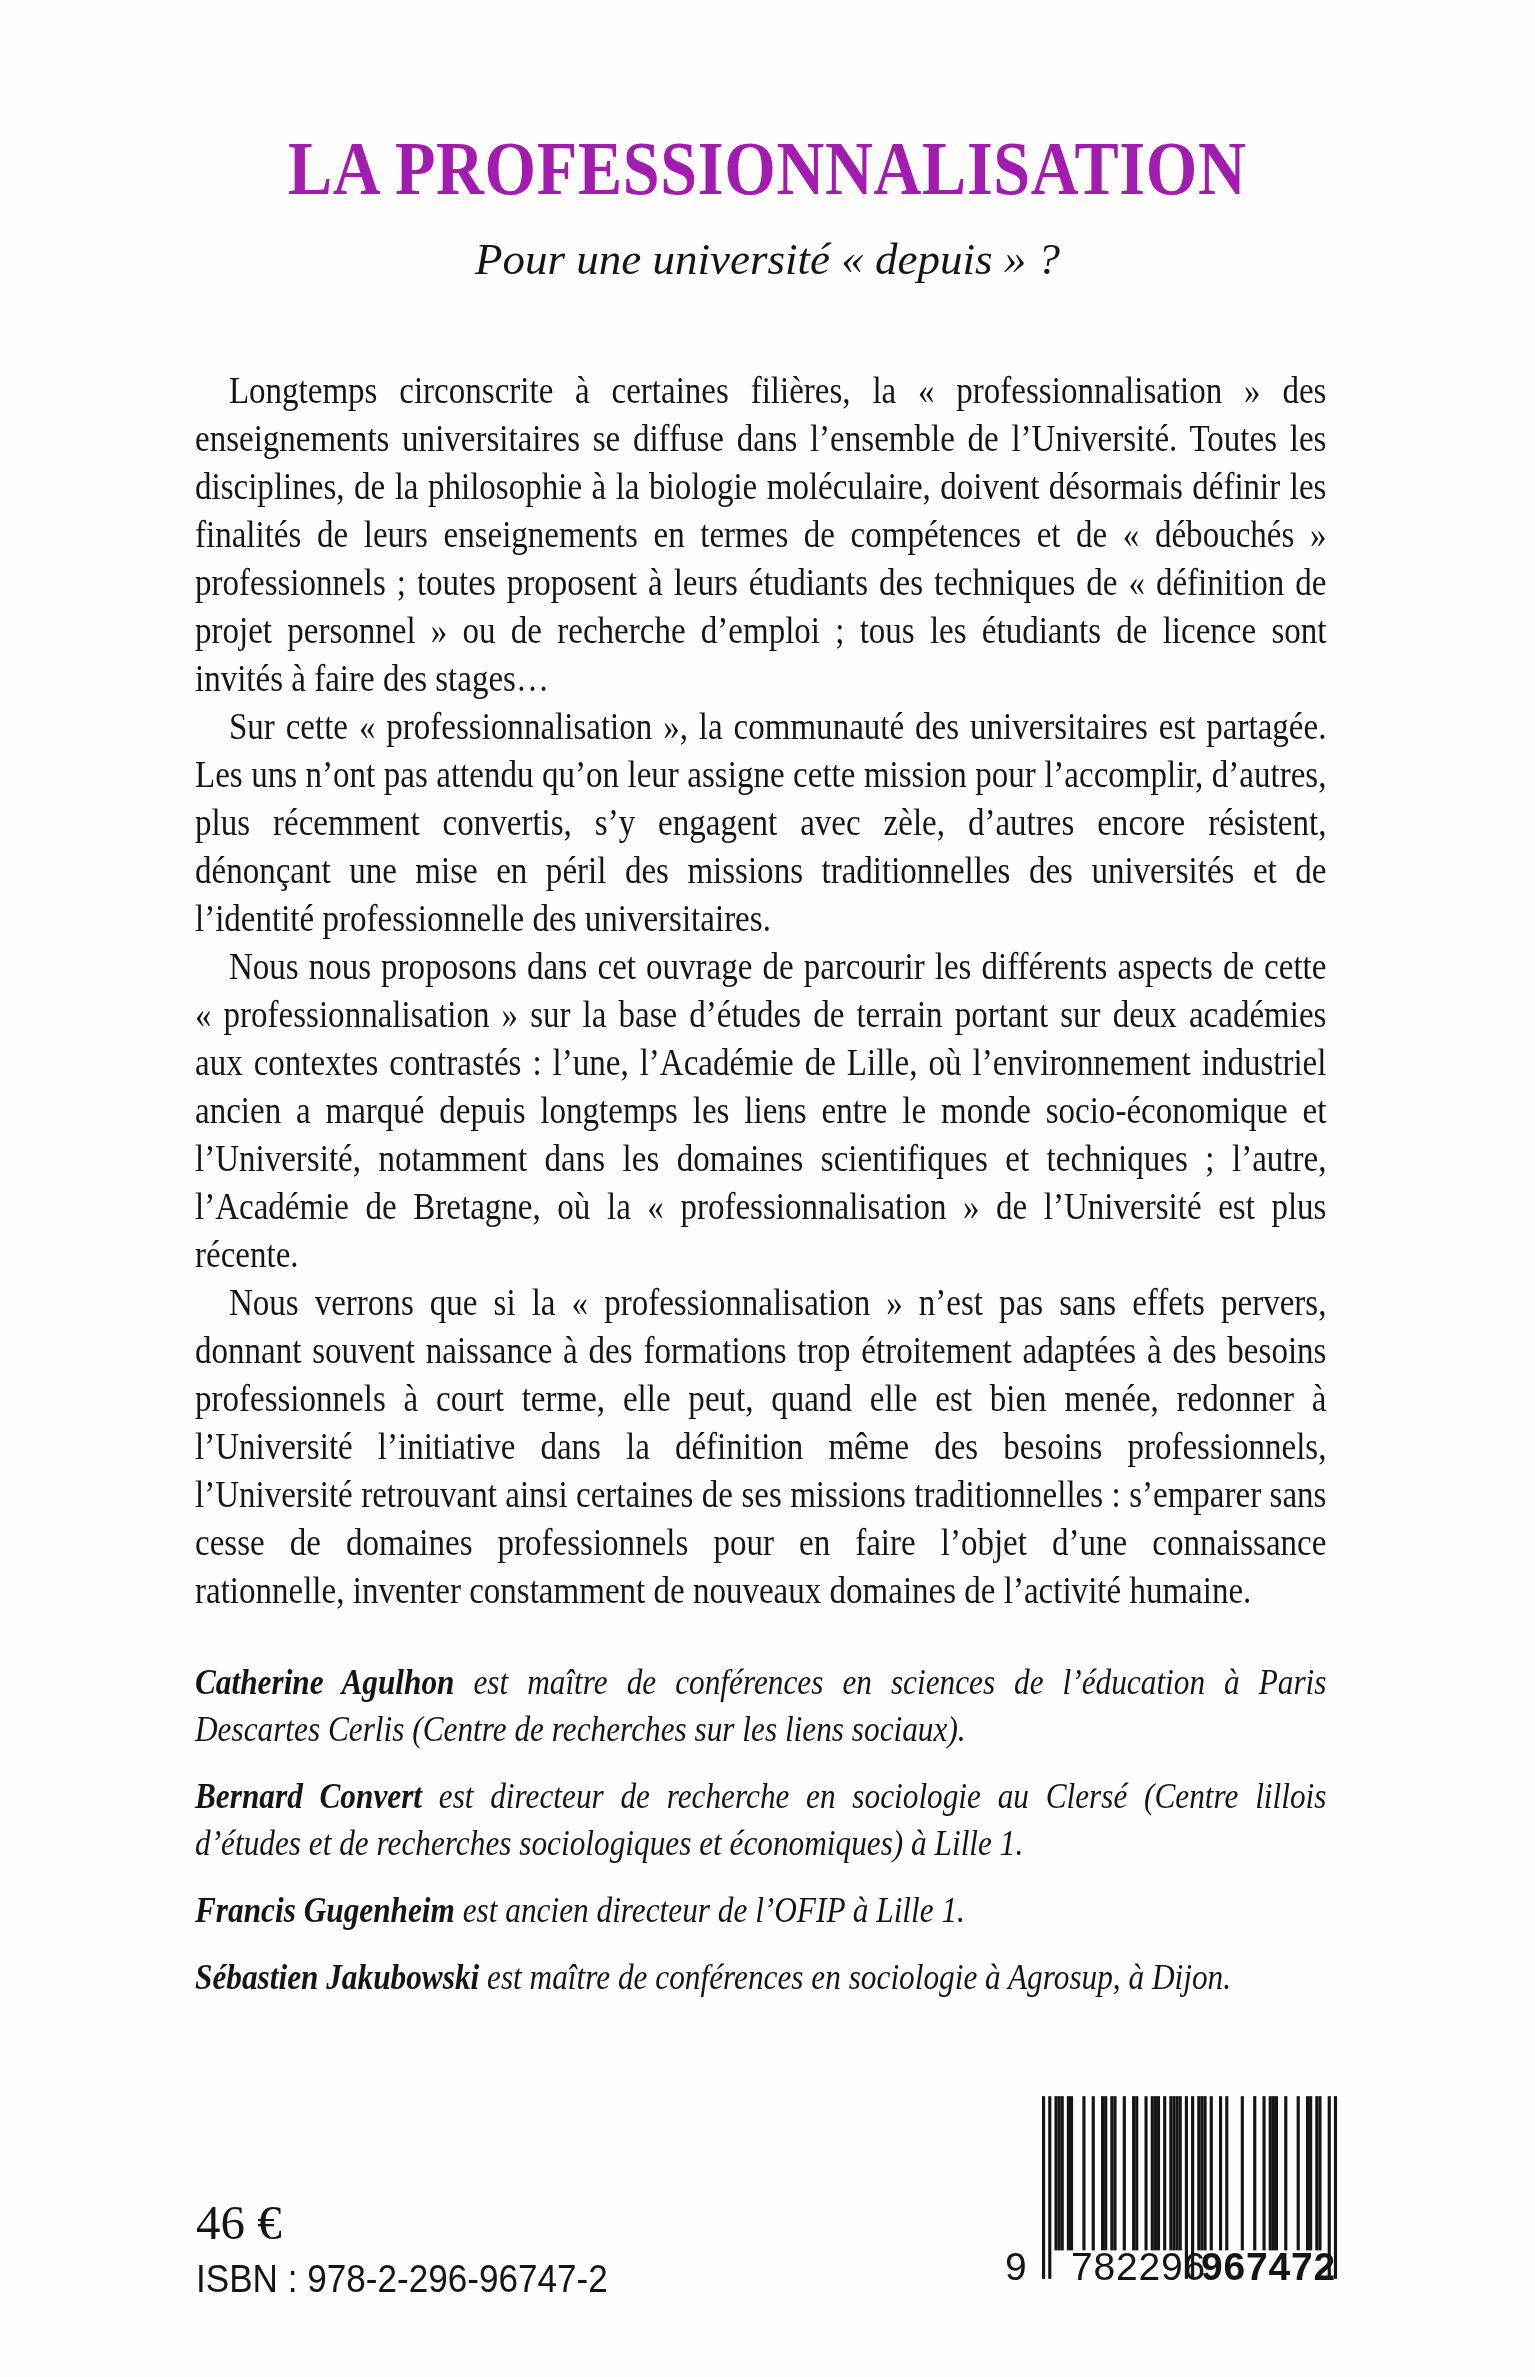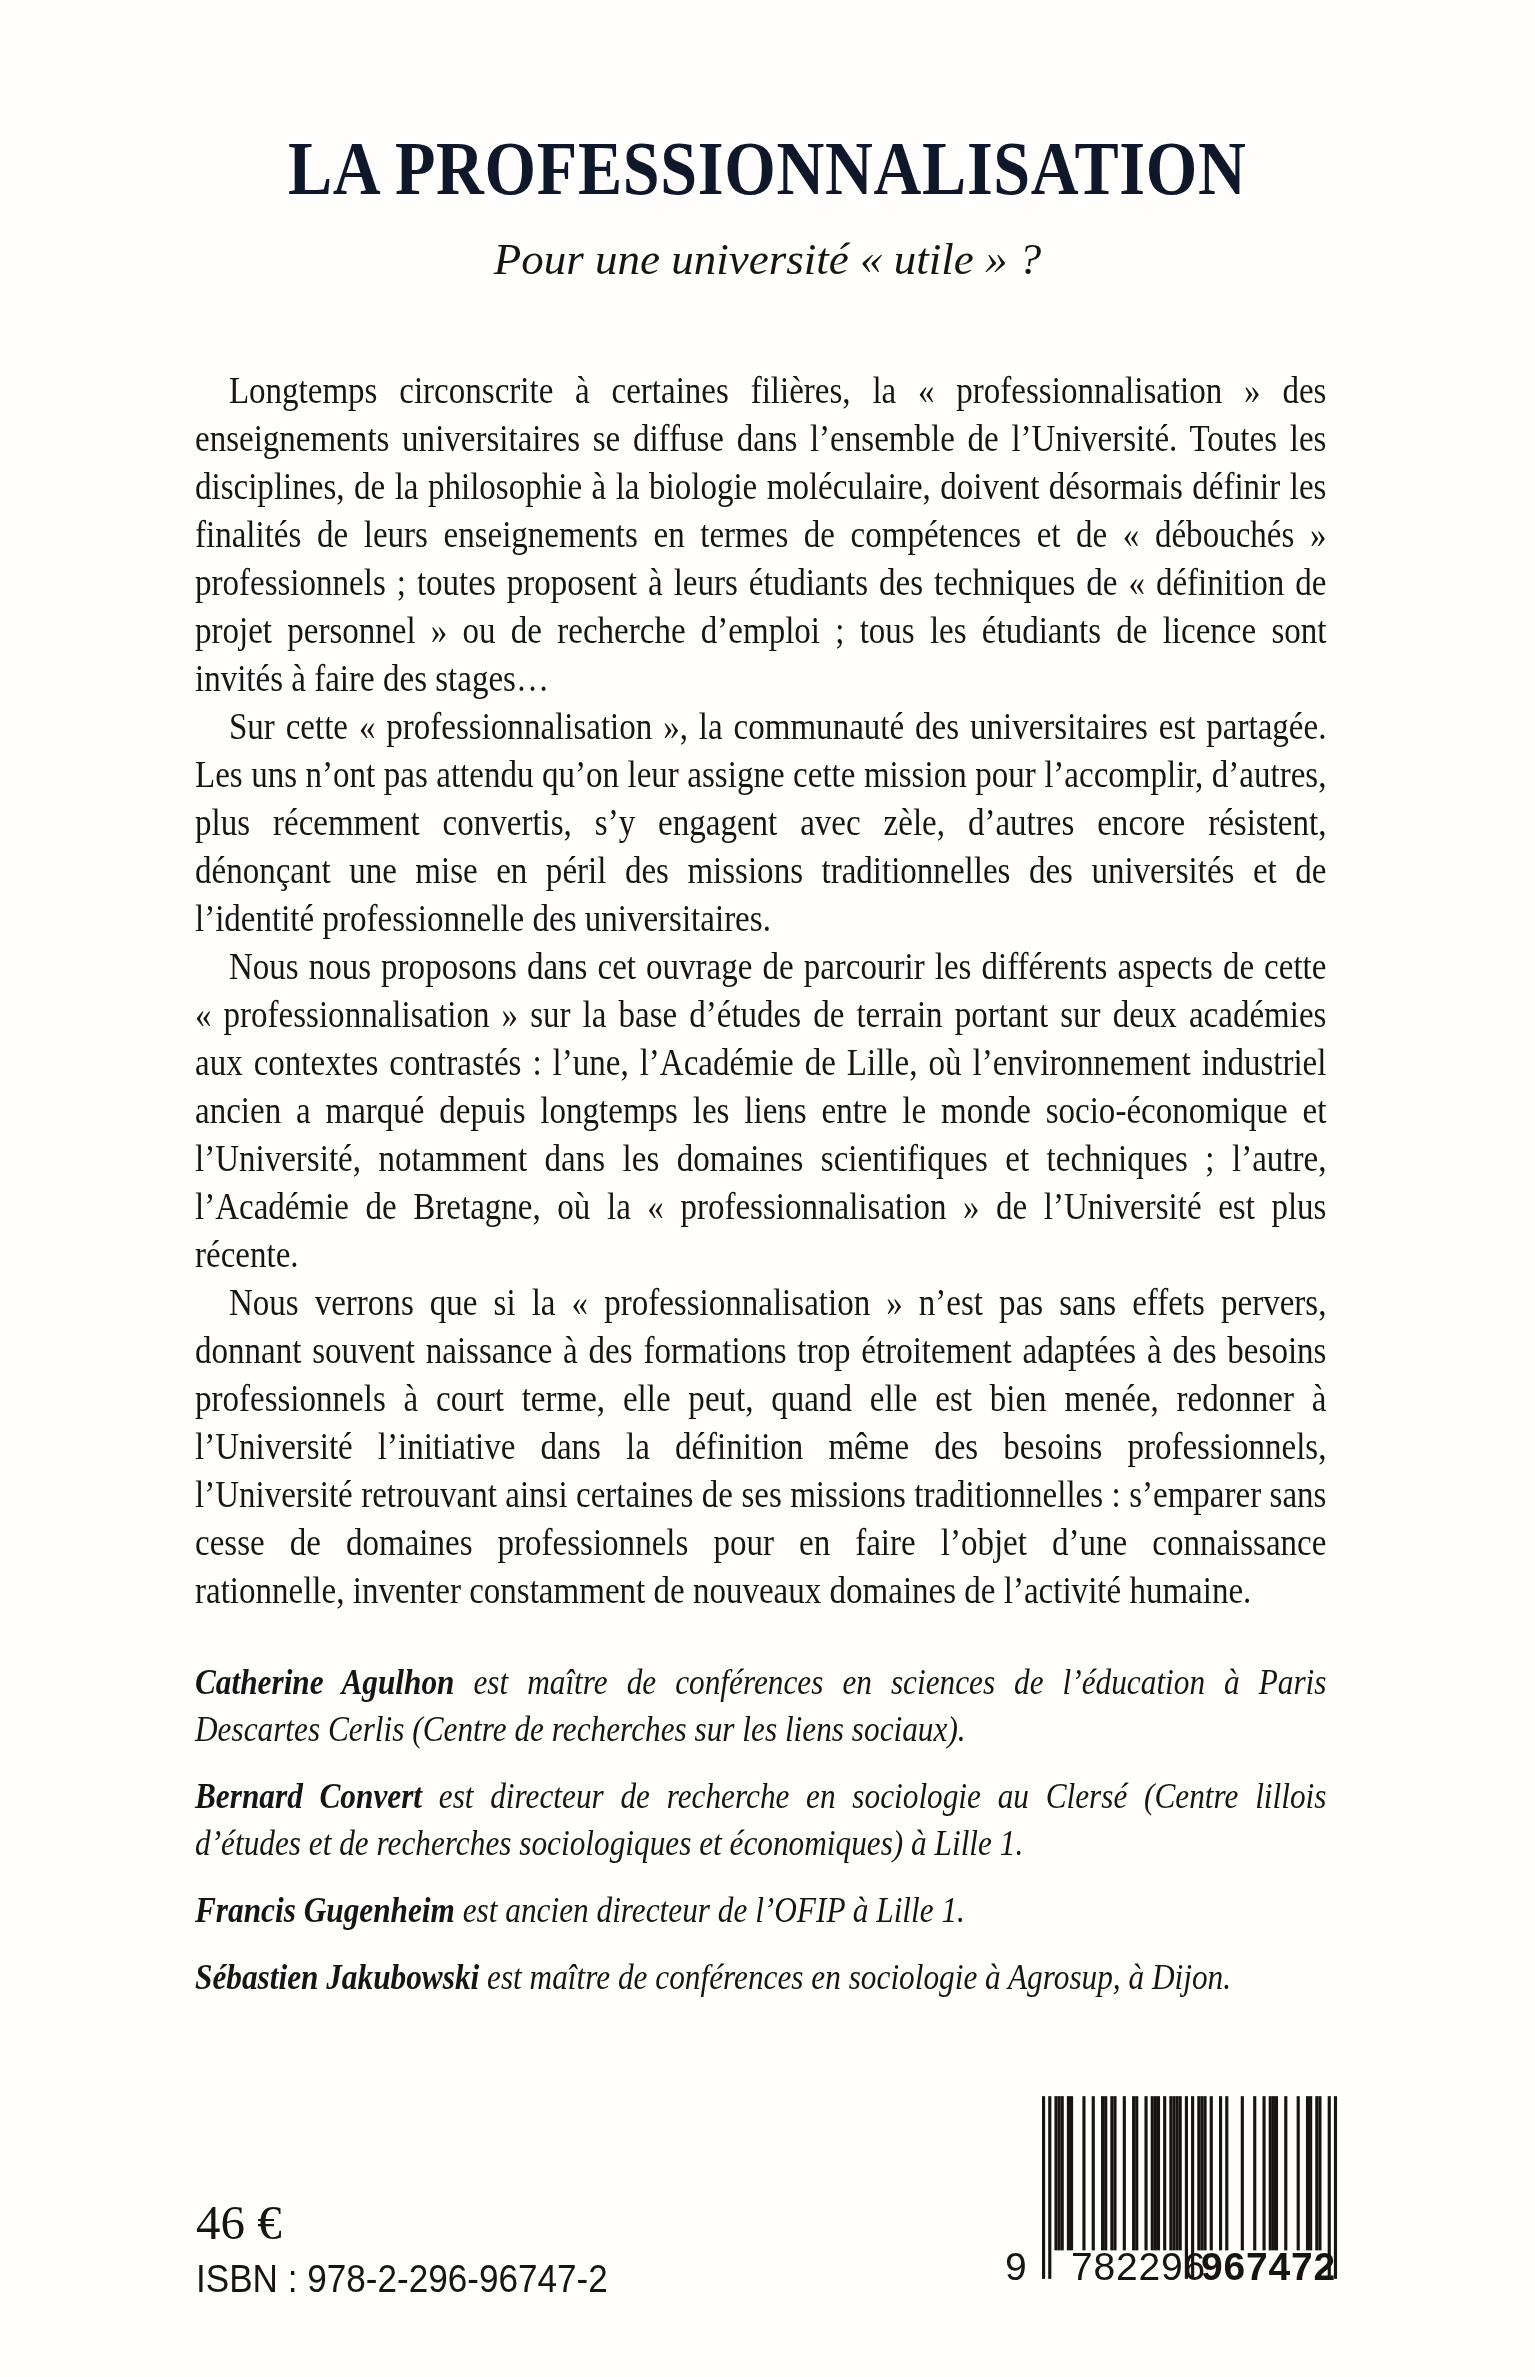--- a/index.html
+++ b/index.html
@@ -18,21 +18,21 @@
   }
 
   
   .title {
     position: absolute;
     top: 126px;
     left: 0;
     width: 100%;
     margin: 0;
     text-align: center;
-    color: #0f172a;
+    color: #a21caf;
     font-size: 77px;
     font-weight: bold;
     line-height: 84px;
     letter-spacing: 0.8px;
     white-space: nowrap;
   }
   .title .squeeze {
     display: inline-block;
     transform: scaleX(0.86);
   }
@@ -129,21 +129,21 @@
   .bc-left  { left: 29px;  }
   .bc-right { left: 159px; font-weight: bold; }
 </style>
 </head>
 <body>
 
 <div class="page">
 
   <h1 class="title"><span class="squeeze">LA PROFESSIONNALISATION</span></h1>
 
-  <h2 class="subtitle">Pour une université « utile » ?</h2>
+  <h2 class="subtitle">Pour une université « depuis » ?</h2>
 
   <div class="text-column">
     <p class="body-par">Longtemps circonscrite à certaines filières, la « professionnalisation » des enseignements universitaires se diffuse dans l’ensemble de l’Université. Toutes les disciplines, de la philosophie à la biologie moléculaire, doivent désormais définir les finalités de leurs enseignements en termes de compétences et de « débouchés » professionnels ; toutes proposent à leurs étudiants des techniques de « définition de projet personnel » ou de recherche d’emploi ; tous les étudiants de licence sont invités à faire des stages…</p>
     <p class="body-par">Sur cette « professionnalisation », la communauté des universitaires est partagée. Les uns n’ont pas attendu qu’on leur assigne cette mission pour l’accomplir, d’autres, plus récemment convertis, s’y engagent avec zèle, d’autres encore résistent, dénonçant une mise en péril des missions traditionnelles des universités et de l’identité professionnelle des universitaires.</p>
     <p class="body-par">Nous nous proposons dans cet ouvrage de parcourir les différents aspects de cette « professionnalisation » sur la base d’études de terrain portant sur deux académies aux contextes contrastés : l’une, l’Académie de Lille, où l’environnement industriel ancien a marqué depuis longtemps les liens entre le monde socio-économique et l’Université, notamment dans les domaines scientifiques et techniques ; l’autre, l’Académie de Bretagne, où la « professionnalisation » de l’Université est plus récente.</p>
     <p class="body-par">Nous verrons que si la « professionnalisation » n’est pas sans effets pervers, donnant souvent naissance à des formations trop étroitement adaptées à des besoins professionnels à court terme, elle peut, quand elle est bien menée, redonner à l’Université l’initiative dans la définition même des besoins professionnels, l’Université retrouvant ainsi certaines de ses missions traditionnelles : s’emparer sans cesse de domaines professionnels pour en faire l’objet d’une connaissance rationnelle, inventer constamment de nouveaux domaines de l’activité humaine.</p>
 
     <section class="bios">
       <p class="bio"><span class="author-name">Catherine Agulhon</span><span> est maître de conférences en sciences de l’éducation à Paris Descartes Cerlis (Centre de recherches sur les liens sociaux).</span></p>
       <p class="bio"><span class="author-name">Bernard Convert</span><span> est directeur de recherche en sociologie au Clersé (Centre lillois d’études et de recherches sociologiques et économiques) à Lille 1.</span></p>

